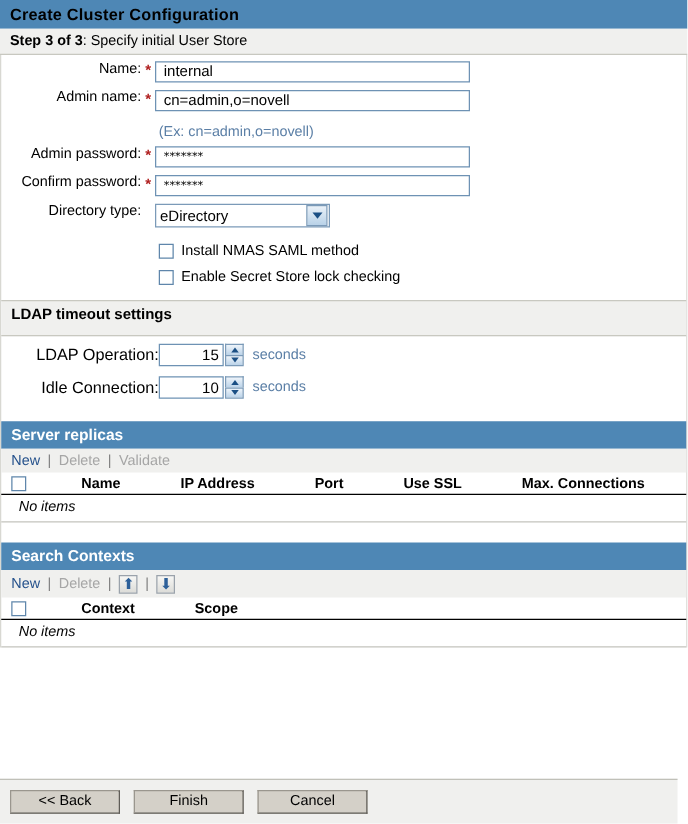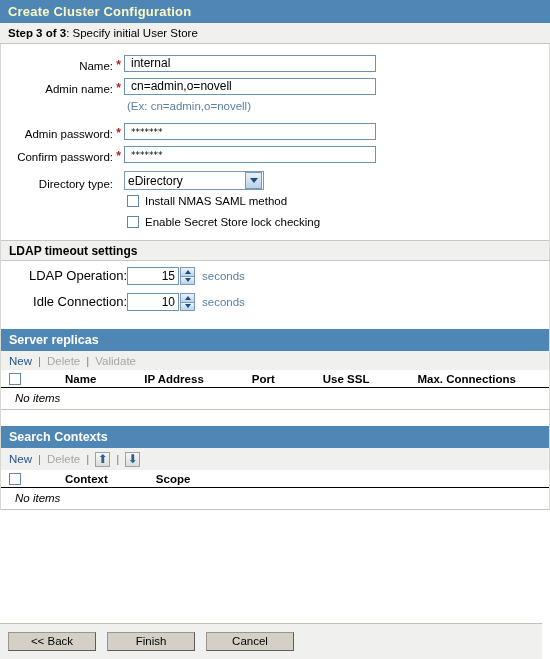--- a/index.html
+++ b/index.html
@@ -20,21 +20,21 @@
     height: 659px;
     position: relative;
     background: #ffffff;
     box-sizing: border-box;
   }
 
   
   .title-bar {
     height: 23px;
     background: #4e87b5;
-    color: #fef9c3;
+    color: #000000;
     font-size: 13px;
     font-weight: bold;
     line-height: 23px;
     padding-left: 8px;
     letter-spacing: 0.2px;
     box-sizing: border-box;
   }
   .step-bar {
     height: 21px;
     background: #f0f0ee;
@@ -56,21 +56,21 @@
     width: 550px;
     background: #ffffff;
   }
 
   
   .form {
     padding-top: 5px;
   }
   .row {
     display: flex;
-    align-items: flex-end;
+    align-items: flex-start;
     height: 23px;
   }
   .lbl {
     width: 112px;
     text-align: right;
     font-size: 11.5px;
     color: #000;
     white-space: nowrap;
   }
   .star {
@@ -152,21 +152,21 @@
     margin-right: 6px;
     flex: 0 0 auto;
   }
   .cbrow .txt { font-size: 11.5px; }
 
   
   .sect-gray {
     background: #f0f0ee;
     border-top: 1px solid #c8c8c0;
     border-bottom: 1px solid #c8c8c0;
-    height: 21px;
+    height: 29px;
     line-height: 21px;
     font-weight: bold;
     font-size: 12px;
     padding-left: 8px;
     box-sizing: border-box;
     margin-top: 8px;
   }
 
   
   .spin-row {

